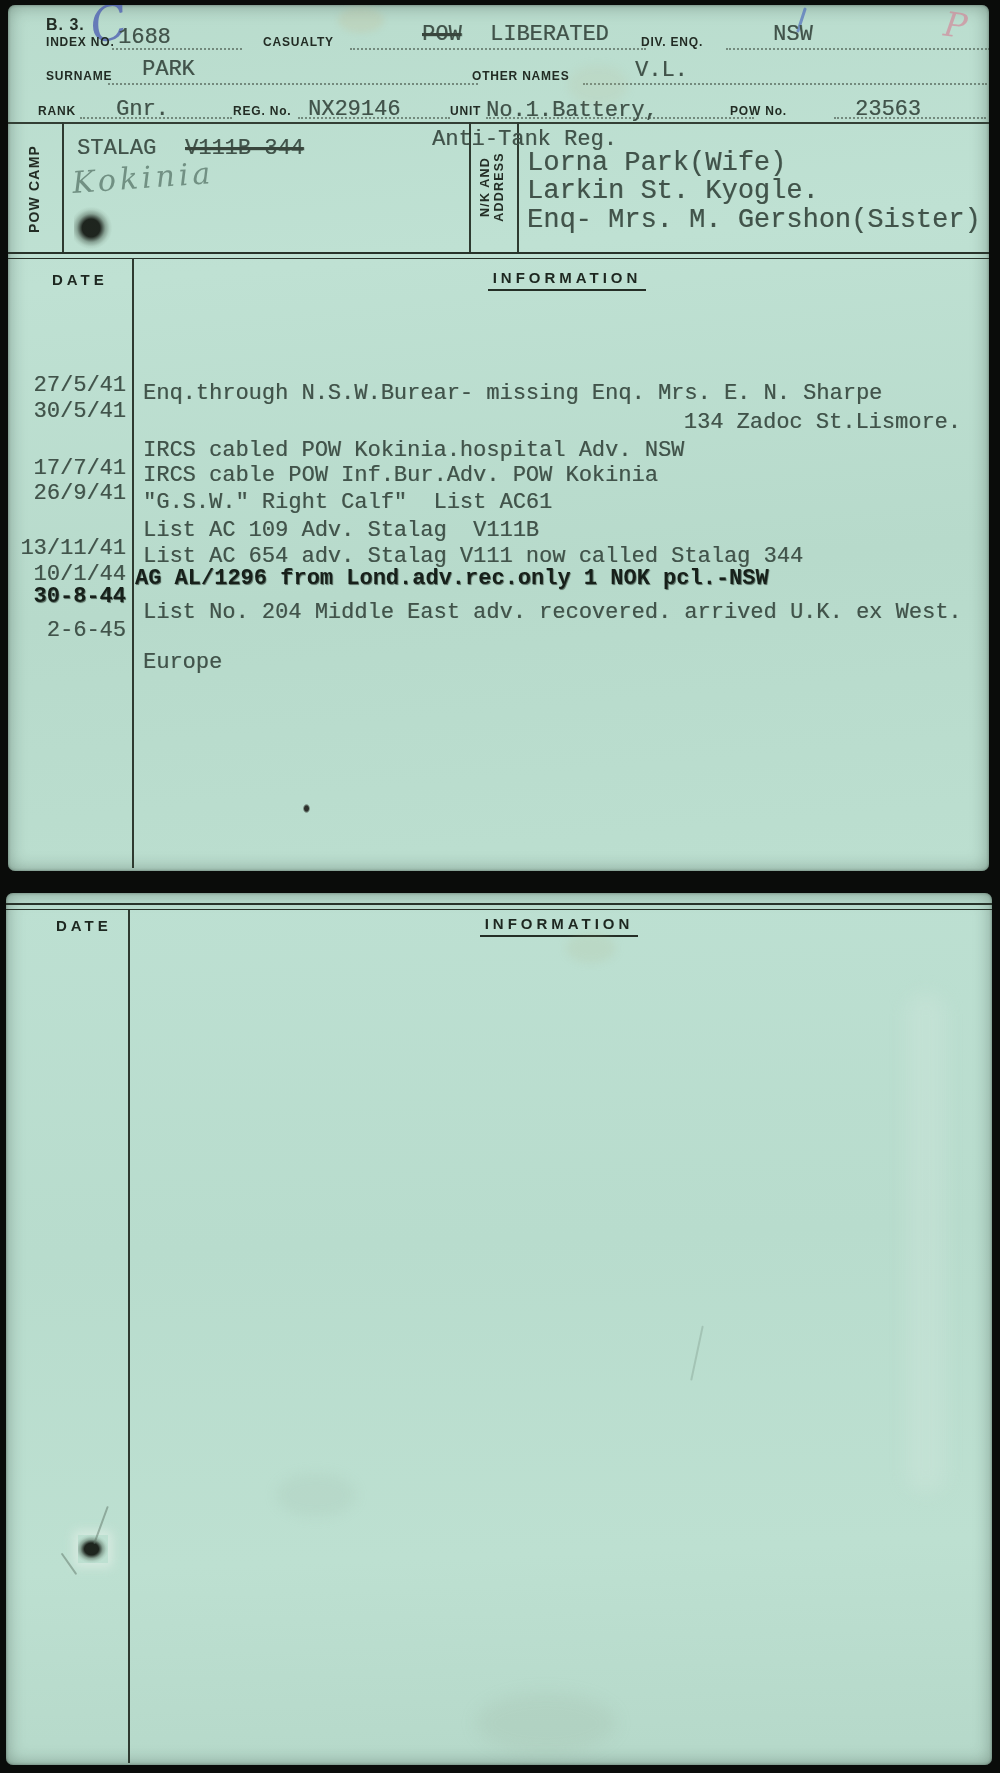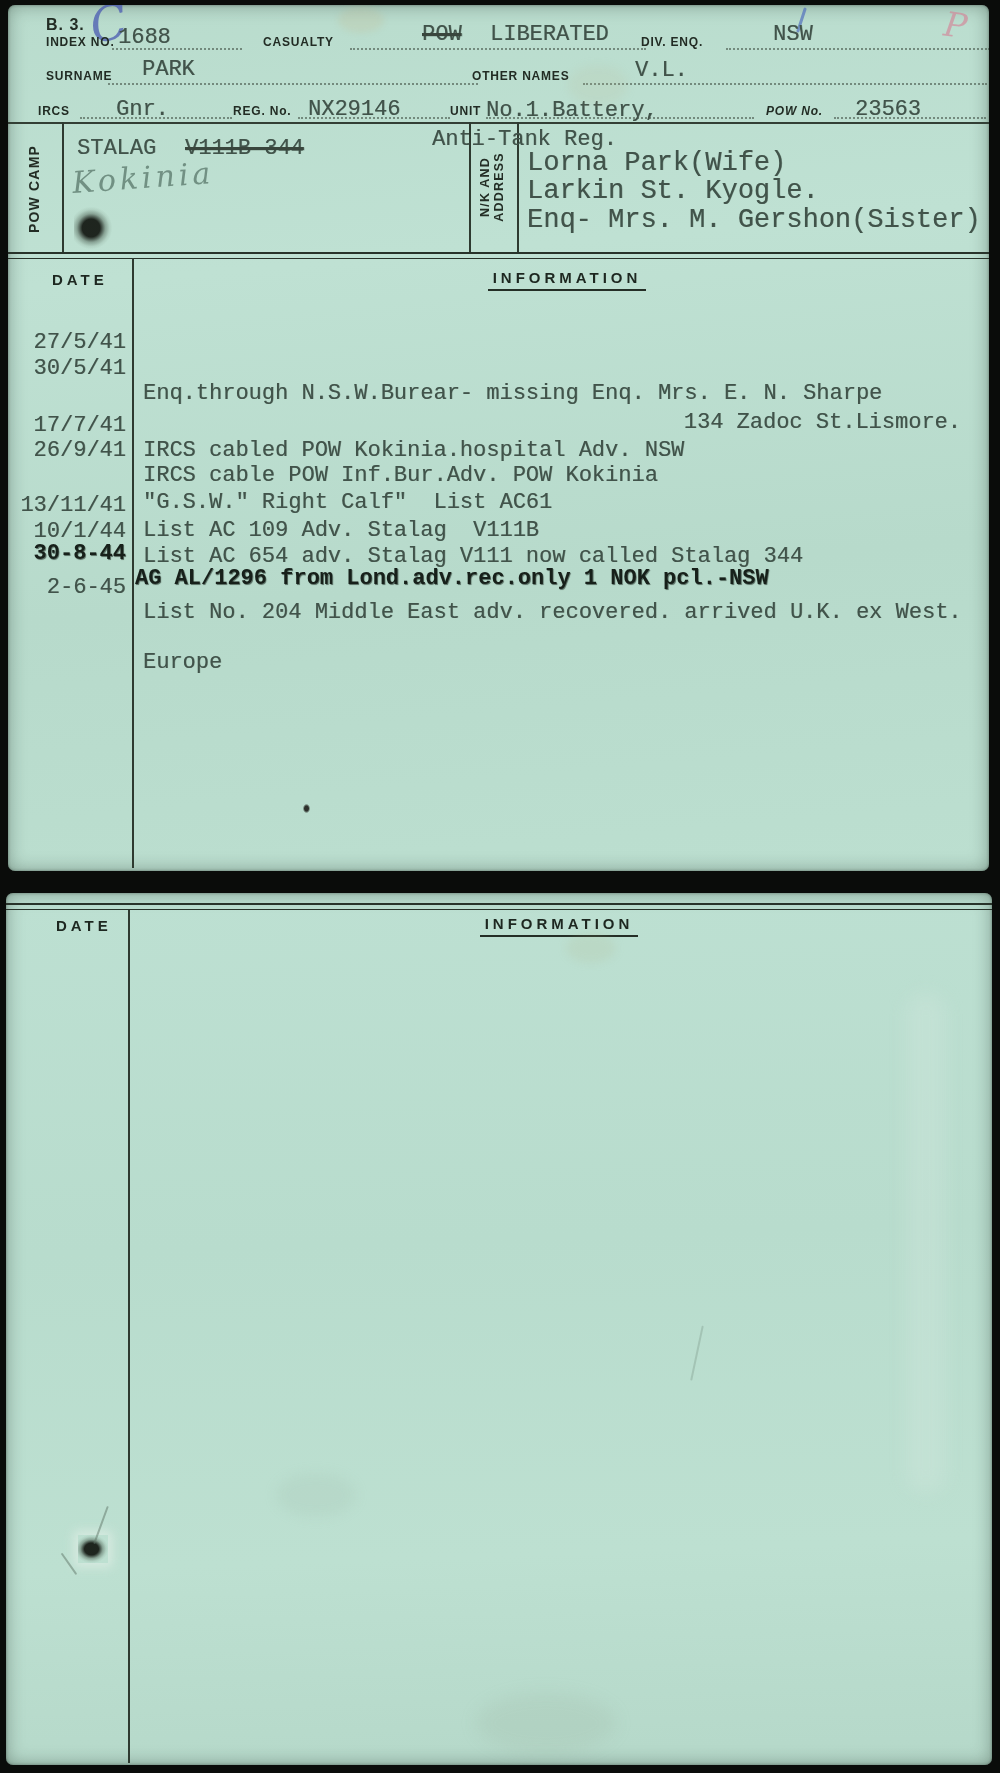--- a/index.html
+++ b/index.html
@@ -18,21 +18,21 @@
   .tw.small{font-size:27px;}
   .struck{text-decoration:line-through;text-decoration-thickness:3px;text-decoration-color:#39463d;text-align:center;}
   .dots{position:absolute;border-bottom:2.6px dotted #43514637;border-bottom-color:#43514699;height:3px;}
   .hline{position:absolute;left:0;width:100%;height:2px;background:#333f35;}
   .vline{position:absolute;width:1.6px;background:#2e3a30;}
   .dbl{position:absolute;left:0;width:100%;height:4px;border-top:2.5px solid #28332a;border-bottom:1.6px solid #28332a;}
   .hdr{position:absolute;font-weight:bold;font-size:15px;letter-spacing:4px;color:#1d2720;}
   .hdr.ul{border-bottom:2.2px solid #242e26;padding-bottom:3px;text-align:center;}
   .vlabel{position:absolute;transform:rotate(-90deg);font-weight:bold;font-size:14px;
           letter-spacing:1.2px;color:#232d25;text-align:center;}
-  .entry-date{position:absolute;left:0;width:118px;text-align:right;}
+  .entry-date{position:absolute;left:0;width:118px;text-align:right;margin-top:43px;}
   .entry-info{position:absolute;left:135px;right:28px;}
   .entry{position:absolute;left:0;width:100%;height:26px;}
   .entry.right .entry-info{text-align:right;}
   .entry.bold .entry-date,.entry.bold .entry-info{color:#17201a;font-weight:bold;
       text-shadow:0.8px 0.5px 0.7px rgba(15,25,18,0.55);}
   .pen-blue{position:absolute;font-family:"DejaVu Serif",serif;font-style:italic;
       color:rgba(78,95,178,0.78);}
   .pen-pink{position:absolute;font-family:"DejaVu Serif",serif;font-style:italic;
       color:rgba(213,128,148,0.62);}
   .pencil{position:absolute;font-family:"DejaVu Serif",serif;font-style:italic;
@@ -70,33 +70,33 @@
     <div class="tw" style="left:765px;top:17px;">NSW</div>
 
     <div class="lbl" style="left:38px;top:64px;">SURNAME</div>
     <div class="dots" style="left:100px;top:75px;width:370px;"></div>
     <div class="tw" style="left:134px;top:52px;">PARK</div>
 
     <div class="lbl" style="left:464px;top:64px;">OTHER NAMES</div>
     <div class="dots" style="left:575px;top:75px;width:404px;"></div>
     <div class="tw" style="left:627px;top:53px;">V.L.</div>
 
-    <div class="lbl" style="left:30px;top:99px;">IRCS</div>
+    <div class="lbl" style="left:30px;top:99px;">RANK</div>
     <div class="dots" style="left:72px;top:109px;width:152px;"></div>
     <div class="tw" style="left:108px;top:92px;">Gnr.</div>
 
     <div class="lbl" style="left:225px;top:99px;">REG. No.</div>
     <div class="dots" style="left:290px;top:109px;width:152px;"></div>
     <div class="tw" style="left:300px;top:92px;">NX29146</div>
 
     <div class="lbl" style="left:442px;top:99px;">UNIT</div>
     <div class="dots" style="left:478px;top:109px;width:268px;"></div>
     <div class="tw" style="left:478px;top:93px;">No.1.Battery,</div>
 
-    <div class="lbl" style="left:758px;top:99px;font-style:italic;">POW No.</div>
+    <div class="lbl" style="left:722px;top:99px;">POW No.</div>
     <div class="dots" style="left:826px;top:109px;width:152px;"></div>
     <div class="tw" style="left:847px;top:92px;">23563</div>
 
     <div class="tw" style="left:424px;top:122px;z-index:3;">Anti-Tank Reg.</div>
 
     <div class="hline" style="top:117px;"></div>
     <div class="vline" style="left:54px;top:117px;height:130px;"></div>
     <div class="vlabel" style="left:-34px;top:176px;width:120px;">POW CAMP</div>
 
     <div class="tw" style="left:69px;top:131px;">STALAG</div>

